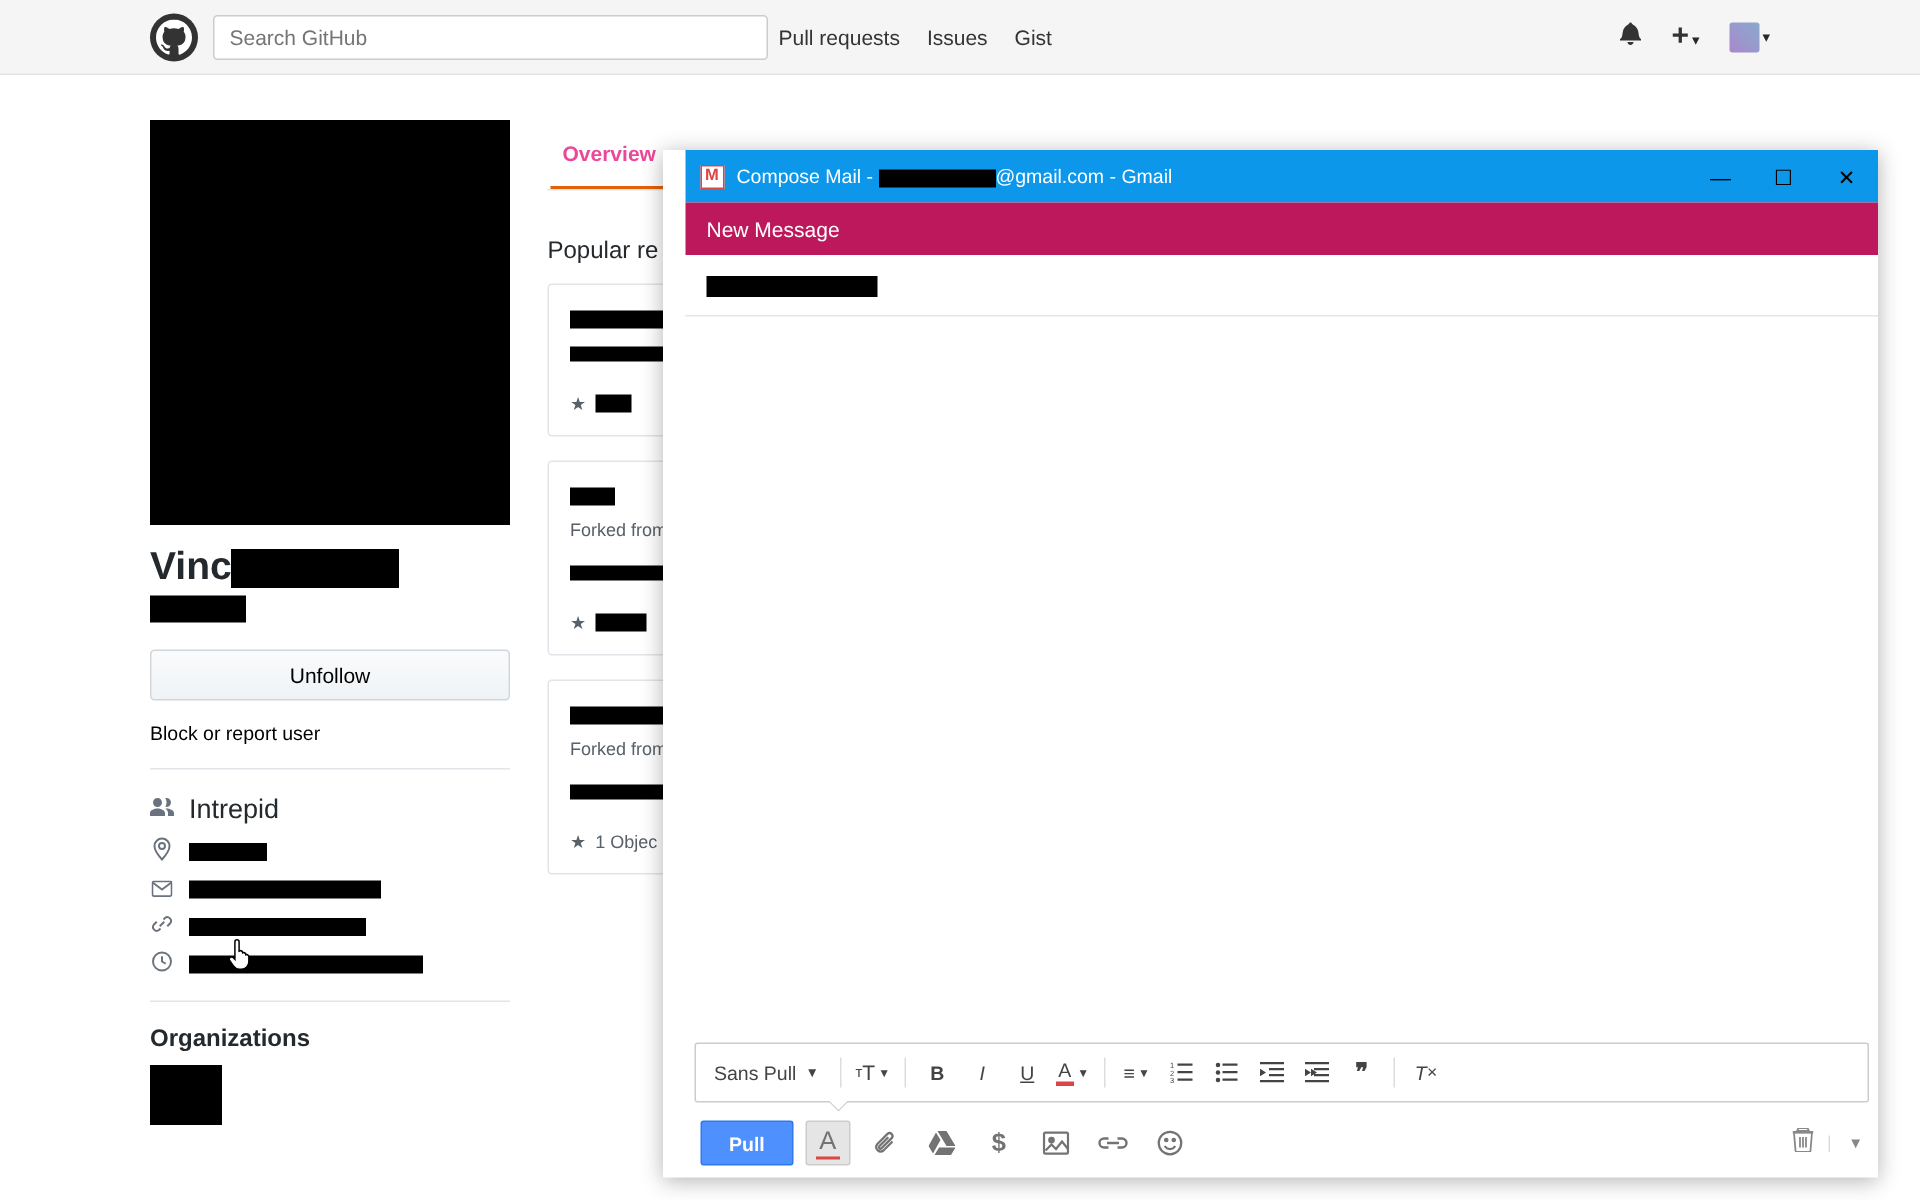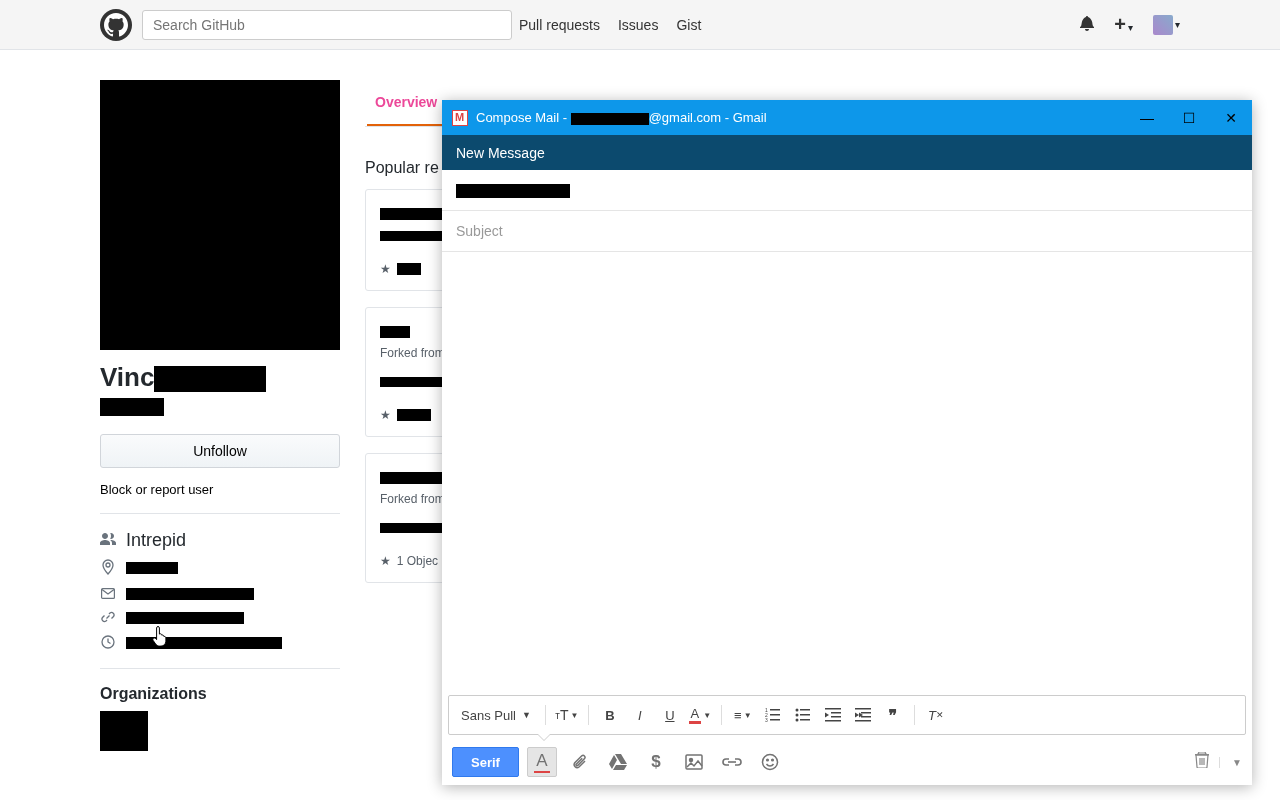--- a/index.html
+++ b/index.html
@@ -30,27 +30,27 @@
 .main { flex: 1; margin-left: 25px; }
 .tabs { border-bottom: 1px solid #e1e4e8; display: flex; gap: 20px; padding: 0 2px; }
 .tab { padding: 14px 8px; font-size: 14px; color: #586069; }
 .tab.active { border-bottom: 2px solid #e36209; color: #ec4899; font-weight: 600; }
 .section-h { font-size: 16px; margin-top: 32px; margin-bottom: 12px; }
 .repo-card { border: 1px solid #e1e4e8; border-radius: 3px; padding: 14px; margin-bottom: 16px; width: 100%; }
 .repo-meta { font-size: 12px; color: #586069; margin-top: 6px; }
 .star-row { margin-top: 20px; display: flex; align-items: center; gap: 6px; font-size: 12px; color: #586069; }
 .cursor-hand { position:absolute; left:152px; top:625px; pointer-events:none; font-size:16px; color:#000; }
 
-.gmail { position: absolute; left: 442px; top: 100px; width: 810px; height: 685px; background: #fff; box-shadow: 0 2px 14px rgba(0,0,0,.3); display: flex; flex-direction: column; }
+.gmail { position: absolute; left: 442px; top: 100px; width: 810px; height: 685px; background: #fff; box-shadow: 0 2px 14px rgba(0,0,0,.3); display: flex; flex-direction: column; padding-left: 15px; }
 .gmail-title { height: 35px; background: #0d97ea; display: flex; align-items: center; padding: 0 6px 0 10px; color: #fff; font-size: 13px; }
 .gmail-ico { width: 16px; height: 16px; background: #fff; border: 1px solid #d44; position: relative; margin-right: 8px; }
 .gmail-ico::before { content: "M"; color: #d44; font-size: 11px; font-weight: bold; position: absolute; top: 0; left: 2px; }
 .win-btns { margin-left: auto; display: flex; gap: 24px; padding-right: 6px; }
 .win-btn { color: #000; font-size: 14px; width: 18px; text-align: center; cursor: pointer; }
-.compose-hdr { height: 35px; background: #0c4a6e; color: #fff; font-size: 14px; font-weight: 500; display: flex; align-items: center; padding: 0 14px; }
+.compose-hdr { height: 35px; background: #be185d; color: #fff; font-size: 14px; font-weight: 500; display: flex; align-items: center; padding: 0 14px; }
 .to-row, .subj-row { border-bottom: 1px solid #e5e5e5; padding: 12px 14px; font-size: 14px; }
 .subj-row { color: #999; }
 .body-area { flex: 1; padding: 14px; }
 .fmt-bar { height: 40px; border: 1px solid #ccc; margin: 0 6px 4px 6px; background: #fff; border-radius: 2px; display: flex; align-items: center; padding: 0 6px; gap: 4px; font-size: 13px; color: #444; position: relative; }
 .fmt-bar .sep { width: 1px; height: 20px; background: #ddd; margin: 0 4px; }
 .fmt-btn { width: 26px; height: 28px; display: flex; align-items: center; justify-content: center; cursor: pointer; border-radius: 2px; }
 .font-sel { display: flex; align-items: center; gap: 6px; padding: 0 6px; cursor: pointer; }
 .fmt-pointer { position:absolute; left:88px; bottom:-7px; width:0; height:0; border-left:7px solid transparent; border-right:7px solid transparent; border-top:7px solid #ccc; }
 .fmt-pointer::after{ content:""; position:absolute; left:-6px; top:-7px; width:0; height:0; border-left:6px solid transparent; border-right:6px solid transparent; border-top:6px solid #fff;}
 .send-bar { height: 46px; display: flex; align-items: center; padding: 0 10px; gap: 8px; }
@@ -198,21 +198,20 @@
       <span>Compose Mail - </span><span class="redact" style="width:78px;height:12px;"></span><span>@gmail.com - Gmail</span>
     </span>
     <div class="win-btns">
       <span class="win-btn">—</span>
       <span class="win-btn">☐</span>
       <span class="win-btn">✕</span>
     </div>
   </div>
   <div class="compose-hdr">New Message</div>
   <div class="to-row"><span class="redact" style="width:114px;height:14px;"></span></div>
-  <div class="subj-row">Subject</div>
   <div class="body-area"></div>
 
   <div class="fmt-bar">
     <div class="font-sel">
         <span>Sans Pull</span>
         <span style="font-size:9px;">▼</span>
       </div>
     <div class="sep"></div>
     <div class="fmt-btn">
         <span style="font-size:10px;">т</span>
@@ -279,21 +278,21 @@
       </div>
     <div class="sep"></div>
     <div class="fmt-btn">
         <i>T</i>
         <sub style="font-size:9px;">✕</sub>
       </div>
     <div class="fmt-pointer"></div>
   </div>
 
   <div class="send-bar">
-    <button class="send-btn">Serif</button>
+    <button class="send-btn">Pull</button>
     <div class="tool-ico active">
         <span style="border-bottom:2px solid #d44;padding:0 2px;">A</span>
       </div>
     <div class="tool-ico">
       <svg width="16" height="18" viewBox="0 0 16 18" fill="none" stroke="#737373" stroke-width="1.5">
           <path d="M13 8l-6 6a3 3 0 01-4.2-4.2l7-7a2 2 0 012.8 2.8l-7 7a1 1 0 01-1.4-1.4l6-6"></path>
         </svg>
     </div>
     <div class="tool-ico">
       <svg width="18" height="16" viewBox="0 0 18 16" fill="#737373">

